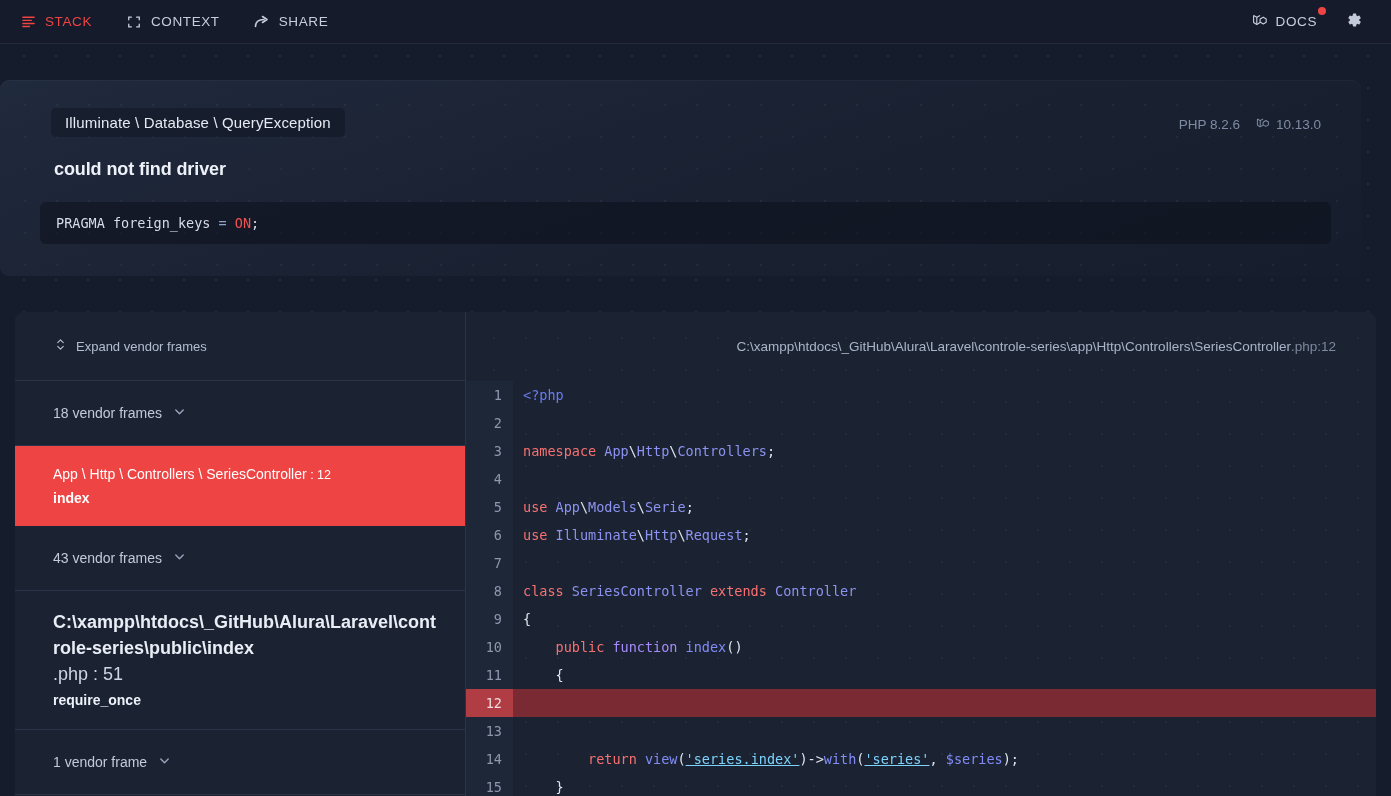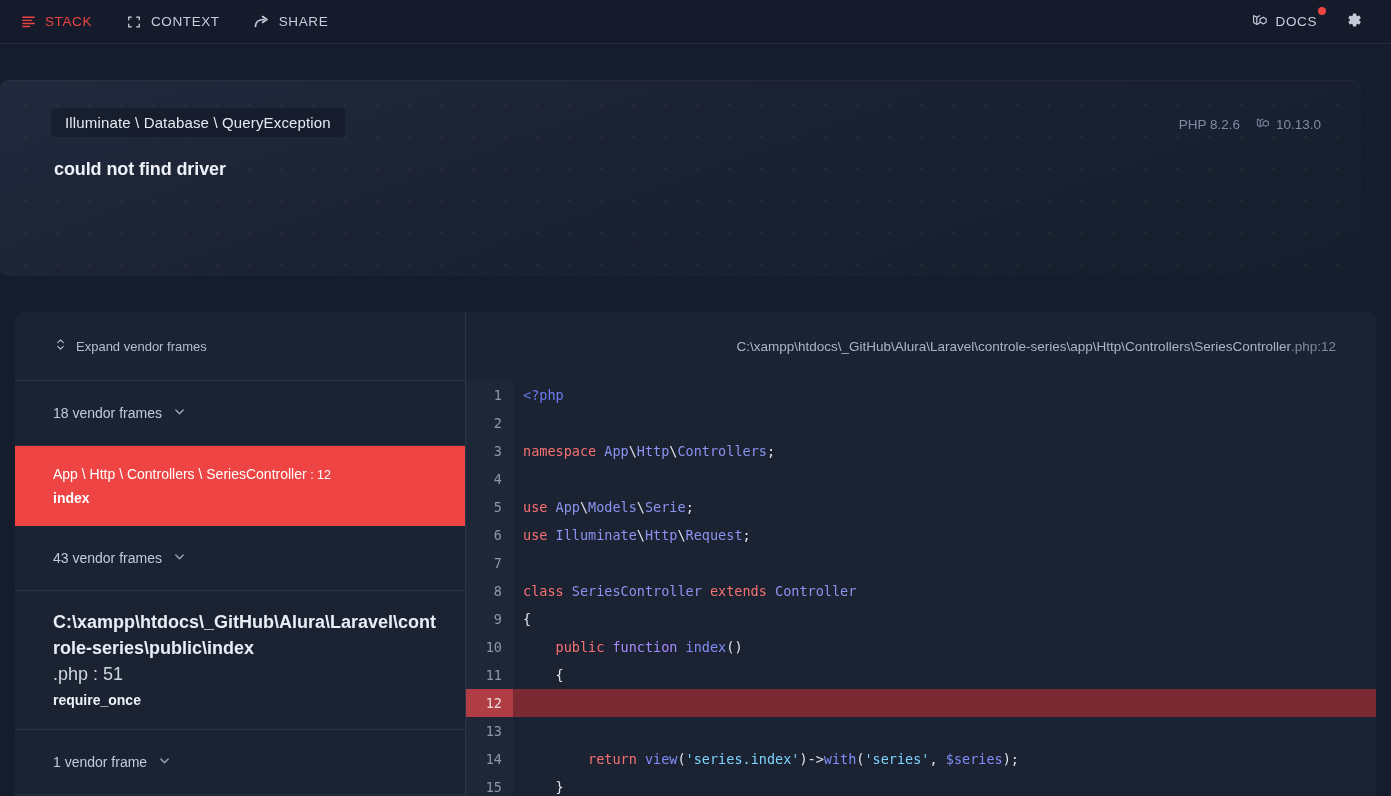--- a/index.html
+++ b/index.html
@@ -268,21 +268,21 @@
   }
   .cl .src { padding-left: 10px; color: #dfe4ee; }
   .cl.hl { background: #7a2a32; }
   .cl.hl .ln { background: #b03c44; color: #f2dadb; }
 
   .k  { color: #f87171; }   
   .ns { color: #8c93f0; }   
   .fn { color: #a78bfa; }   
   .id { color: #818cf8; }   
   .va { color: #818cf8; }   
-  .st { color: #7dd3fc; }   
+  .st { color: #7dd3fc; text-decoration: underline; }   
   .tag{ color: #6b7cf0; }   
 </style>
 </head>
 <body>
 
 <div class="page">
 
   <div class="topbar">
     <div class="nav-group">
 
@@ -360,20 +360,21 @@
               </svg>
             </span>
             <span>10.13.0</span>
           </span>
         </div>
       </div>
 
       <div class="exc-message">could not find driver</div>
     </div>
 
+    <div class="exc-query"><span>PRAGMA foreign_keys </span><span class="q-op">=</span><span class="q-val"> ON</span><span>;</span></div>
   </div>
 
   <div class="panel">
 
     <div class="frames">
 
       <div class="expand-row">
         <div class="expand-btn">
           <span>
             <svg width="11" height="13" viewBox="0 0 12 14" fill="none" stroke="#b4bdd0" stroke-width="1.3" stroke-linecap="round" stroke-linejoin="round">

